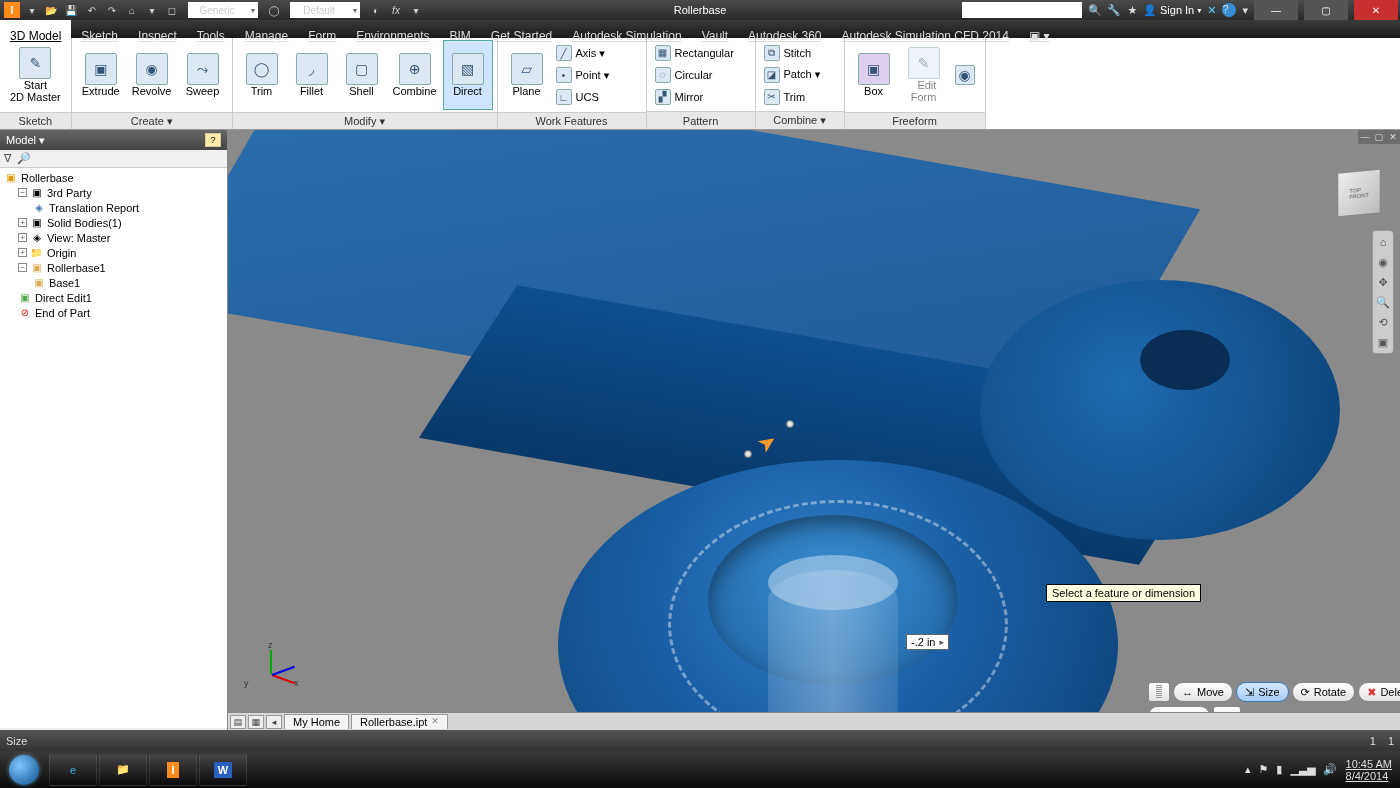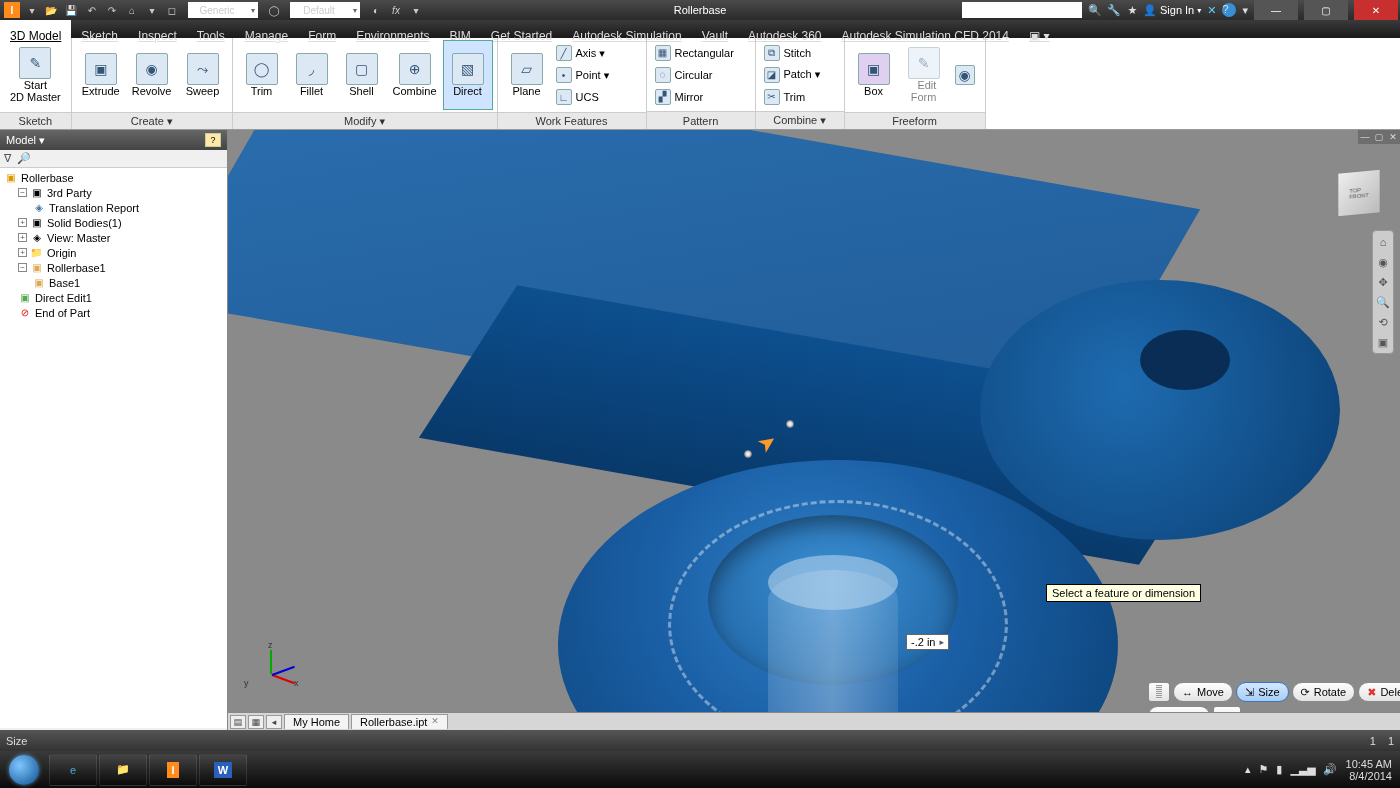--- a/index.html
+++ b/index.html
@@ -103,21 +103,21 @@
 
 .status { position:absolute; left:0; bottom:37px; right:0; height:21px; background:linear-gradient(#555,#333); color:#ddd; display:flex; align-items:center; padding:0 6px; font-size:11px; }
 .status .r { margin-left:auto; display:flex; gap:12px; }
 
 
 .taskbar { position:absolute; left:0; bottom:0; right:0; height:37px; background:linear-gradient(#3a3a3a,#0a0a0a); display:flex; align-items:center; }
 .taskbar .start { width:48px; height:37px; display:flex; align-items:center; justify-content:center; }
 .taskbar .start .orb { width:30px; height:30px; border-radius:50%; background:radial-gradient(circle at 35% 35%,#7fc6ff,#0a4f8f); box-shadow:0 0 4px rgba(120,200,255,.6); }
 .taskbar .tbtn { width:48px; height:32px; margin:0 1px; background:linear-gradient(rgba(255,255,255,.08),rgba(0,0,0,.2)); border:1px solid rgba(255,255,255,.1); border-radius:2px; display:flex; align-items:center; justify-content:center; color:#cde; font-size:16px; }
 .taskbar .tray { margin-left:auto; display:flex; align-items:center; gap:8px; color:#ddd; padding-right:8px; font-size:11px; }
-.taskbar .clock { text-align:right; line-height:12px; font-size:11px; }
+.taskbar .clock { text-align:left; line-height:12px; font-size:11px;text-decoration:underline; }
 </style>
 </head>
 <body>
 
 <div class="titlebar">
   <div class="qat">
     <span style="background:#ff8c1a;color:#fff;font-weight:bold;">I</span>
     <span>▾</span>
     <span>📂</span>
     <span>💾</span>

